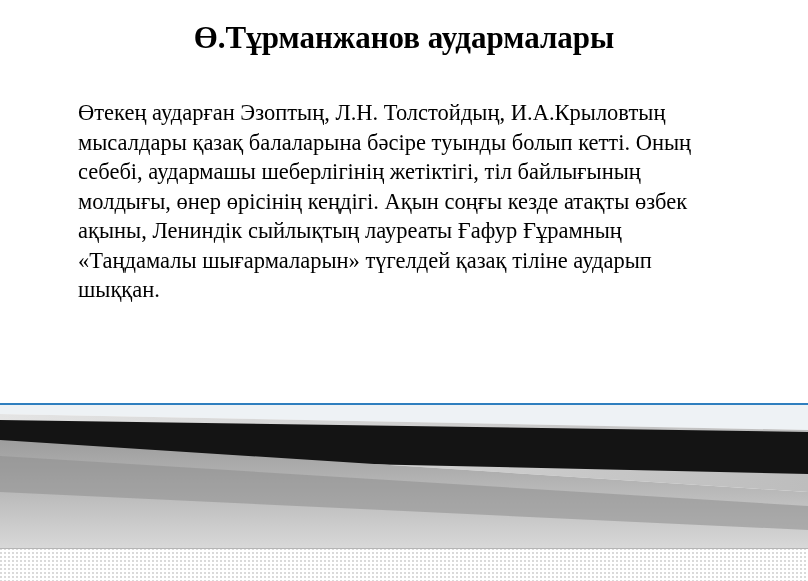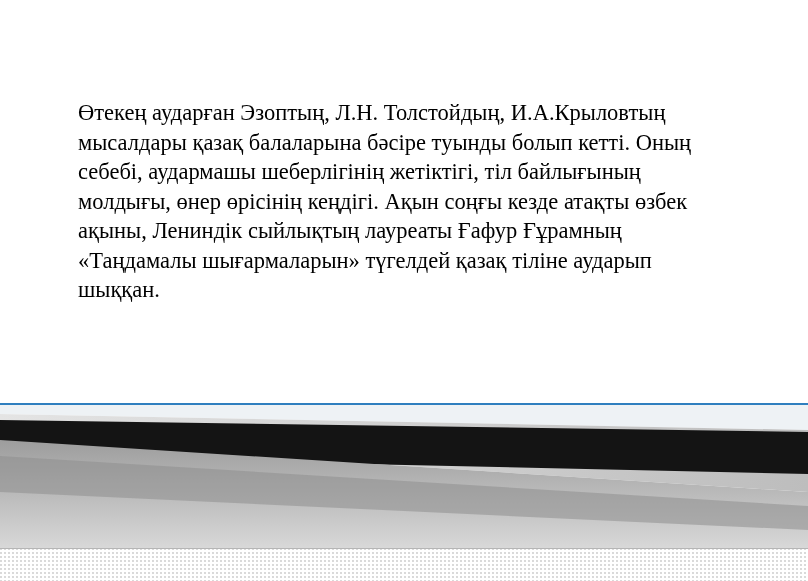--- a/index.html
+++ b/index.html
@@ -72,20 +72,21 @@
 
   .deco svg {
     display: block;
   }
 </style>
 </head>
 <body>
 
 <div class="slide">
 
+  <div class="slide-title">Ө.Тұрманжанов аудармалары</div>
 
   <div class="body-block">
     <p class="para">Өтекең аударған Эзоптың, Л.Н. Толстойдың, И.А.Крыловтың мысалдары қазақ балаларына бәсіре туынды болып кетті. Оның себебі, аудармашы шеберлігінің жетіктігі, тіл байлығының молдығы, өнер өрісінің кеңдігі. Ақын соңғы кезде атақты өзбек ақыны, Лениндік сыйлықтың лауреаты Ғафур Ғұрамның «Таңдамалы шығармаларын» түгелдей қазақ тіліне аударып шыққан.</p>
   </div>
 
   <div class="deco">
     <svg width="808" height="185" viewBox="0 0 808 185">
       <defs>
         <pattern id="dots" x="0" y="0" width="4" height="4" patternUnits="userSpaceOnUse">
           <rect width="4" height="4" fill="#ffffff"></rect>

